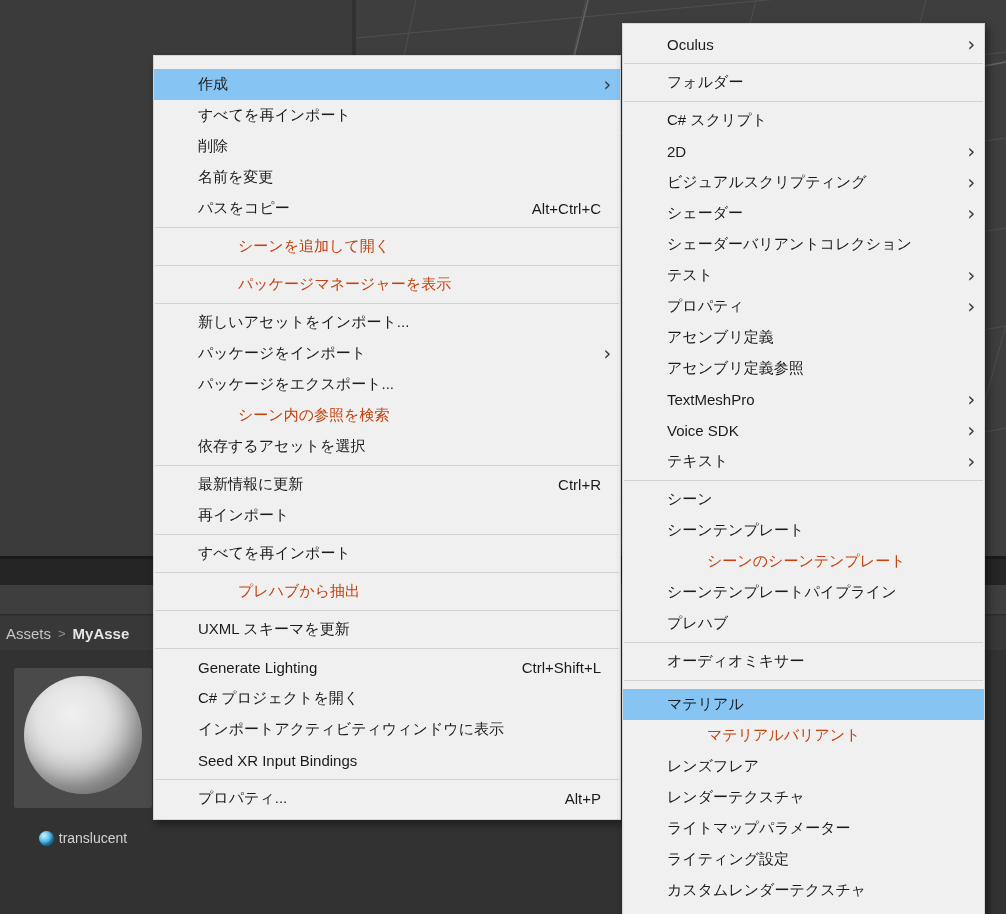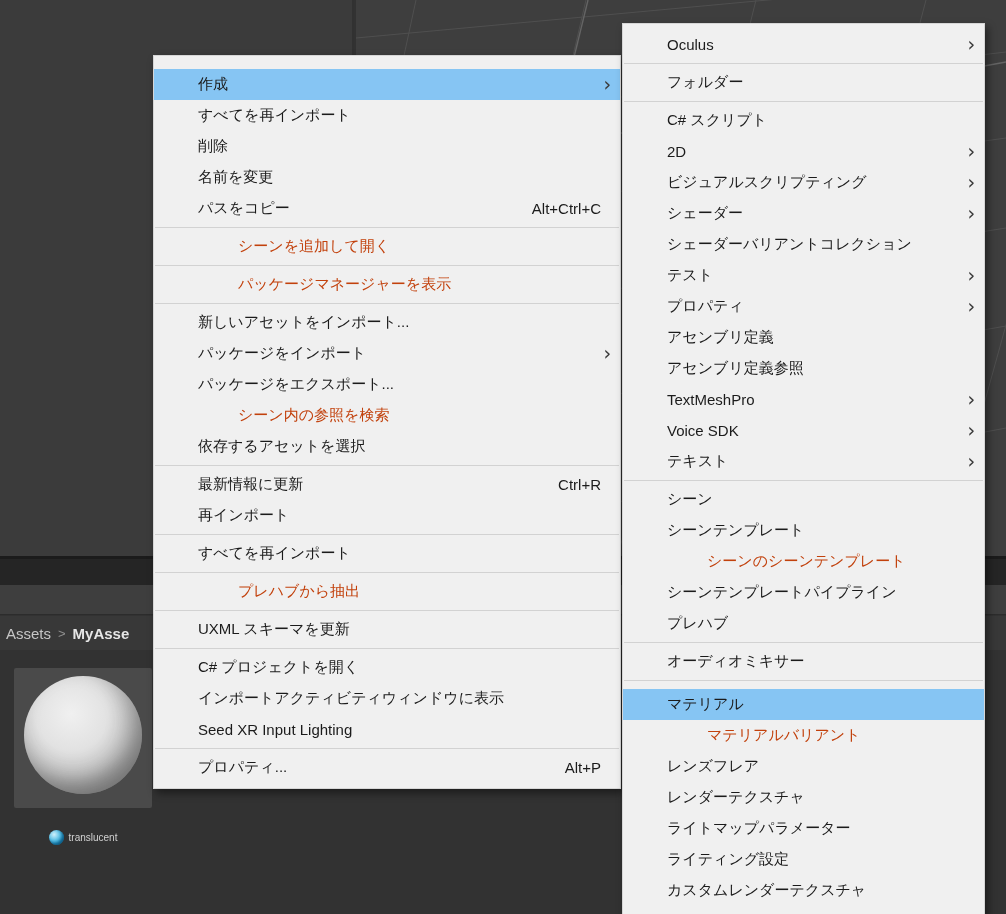--- a/index.html
+++ b/index.html
@@ -22,21 +22,21 @@
   .project-area { position:absolute; left:0; top:650px; width:1006px; height:264px; background:#323232; }
 
   .asset-tile  { position:absolute; left:14px; top:18px; width:138px; height:140px; background:#4a4a4a; border-radius:2px; }
   .asset-sphere{ position:absolute; left:10px; top:8px; width:118px; height:118px; border-radius:50%;
                  background:radial-gradient(circle at 40% 32%, #f0f0f0 0%, #e2e2e2 34%, #c9c9c9 58%, #a3a3a3 80%, #8e8e8e 97%);
                  box-shadow:inset -10px -14px 22px rgba(40,40,40,.38); }
   .asset-label { position:absolute; left:0; top:162px; width:138px; display:flex; align-items:center; justify-content:center; gap:5px; }
   .asset-label .mat-icon { width:15px; height:15px; border-radius:50%; flex:0 0 auto;
                  background:radial-gradient(circle at 34% 30%, #cfeffb 0%, #62c4e8 38%, #1d9cd1 68%, #0c6c9c 100%);
                  box-shadow:inset -2px -2px 3px rgba(8,50,80,.55); }
-  .asset-label .mat-name { color:#d2d2d2; font-size:10px; }
+  .asset-label .mat-name { color:#d2d2d2; font-size:14px; }
 
   
   .menu { position:absolute; background:#f0f0f0; border:1px solid #d6d6d6; padding:5px 0;
           box-shadow:3px 4px 8px rgba(0,0,0,.45); font-size:15px; color:#1b1b1b; }
   .main-menu { left:153px; top:55px; width:468px; }
   .sub-menu  { left:622px; top:23px; width:363px; height:940px; }
   .mi { position:relative; height:31px; display:flex; align-items:center; padding:0 34px 0 44px; cursor:default; }
   .mi .lab { white-space:nowrap; overflow:hidden; }
   .mi .sc  { position:absolute; right:19px; color:#1b1b1b;text-align:center; }
   .mi .arr { position:absolute; right:9px; top:50%; transform:translateY(-54%); font-size:19px; color:#3c3c3c;
@@ -152,27 +152,31 @@
       <div class="msep"></div>
       <div class="mi dis">
         <span class="lab">プレハブから抽出</span>
       </div>
       <div class="msep"></div>
       <div class="mi">
         <span class="lab">UXML スキーマを更新</span>
       </div>
       <div class="msep"></div>
       <div class="mi">
+        <span class="lab">Generate Lighting</span>
+        <span class="sc">Ctrl+Shift+L</span>
+      </div>
+      <div class="mi">
         <span class="lab">C# プロジェクトを開く</span>
       </div>
       <div class="mi">
         <span class="lab">インポートアクティビティウィンドウに表示</span>
       </div>
       <div class="mi">
-        <span class="lab">Seed XR Input Lighting</span>
+        <span class="lab">Seed XR Input Bindings</span>
       </div>
       <div class="msep"></div>
       <div class="mi">
         <span class="lab">プロパティ...</span>
         <span class="sc">Alt+P</span>
       </div>
     </div>
   <div class="menu sub-menu">
       <div class="mi">
         <span class="lab">Oculus</span>

